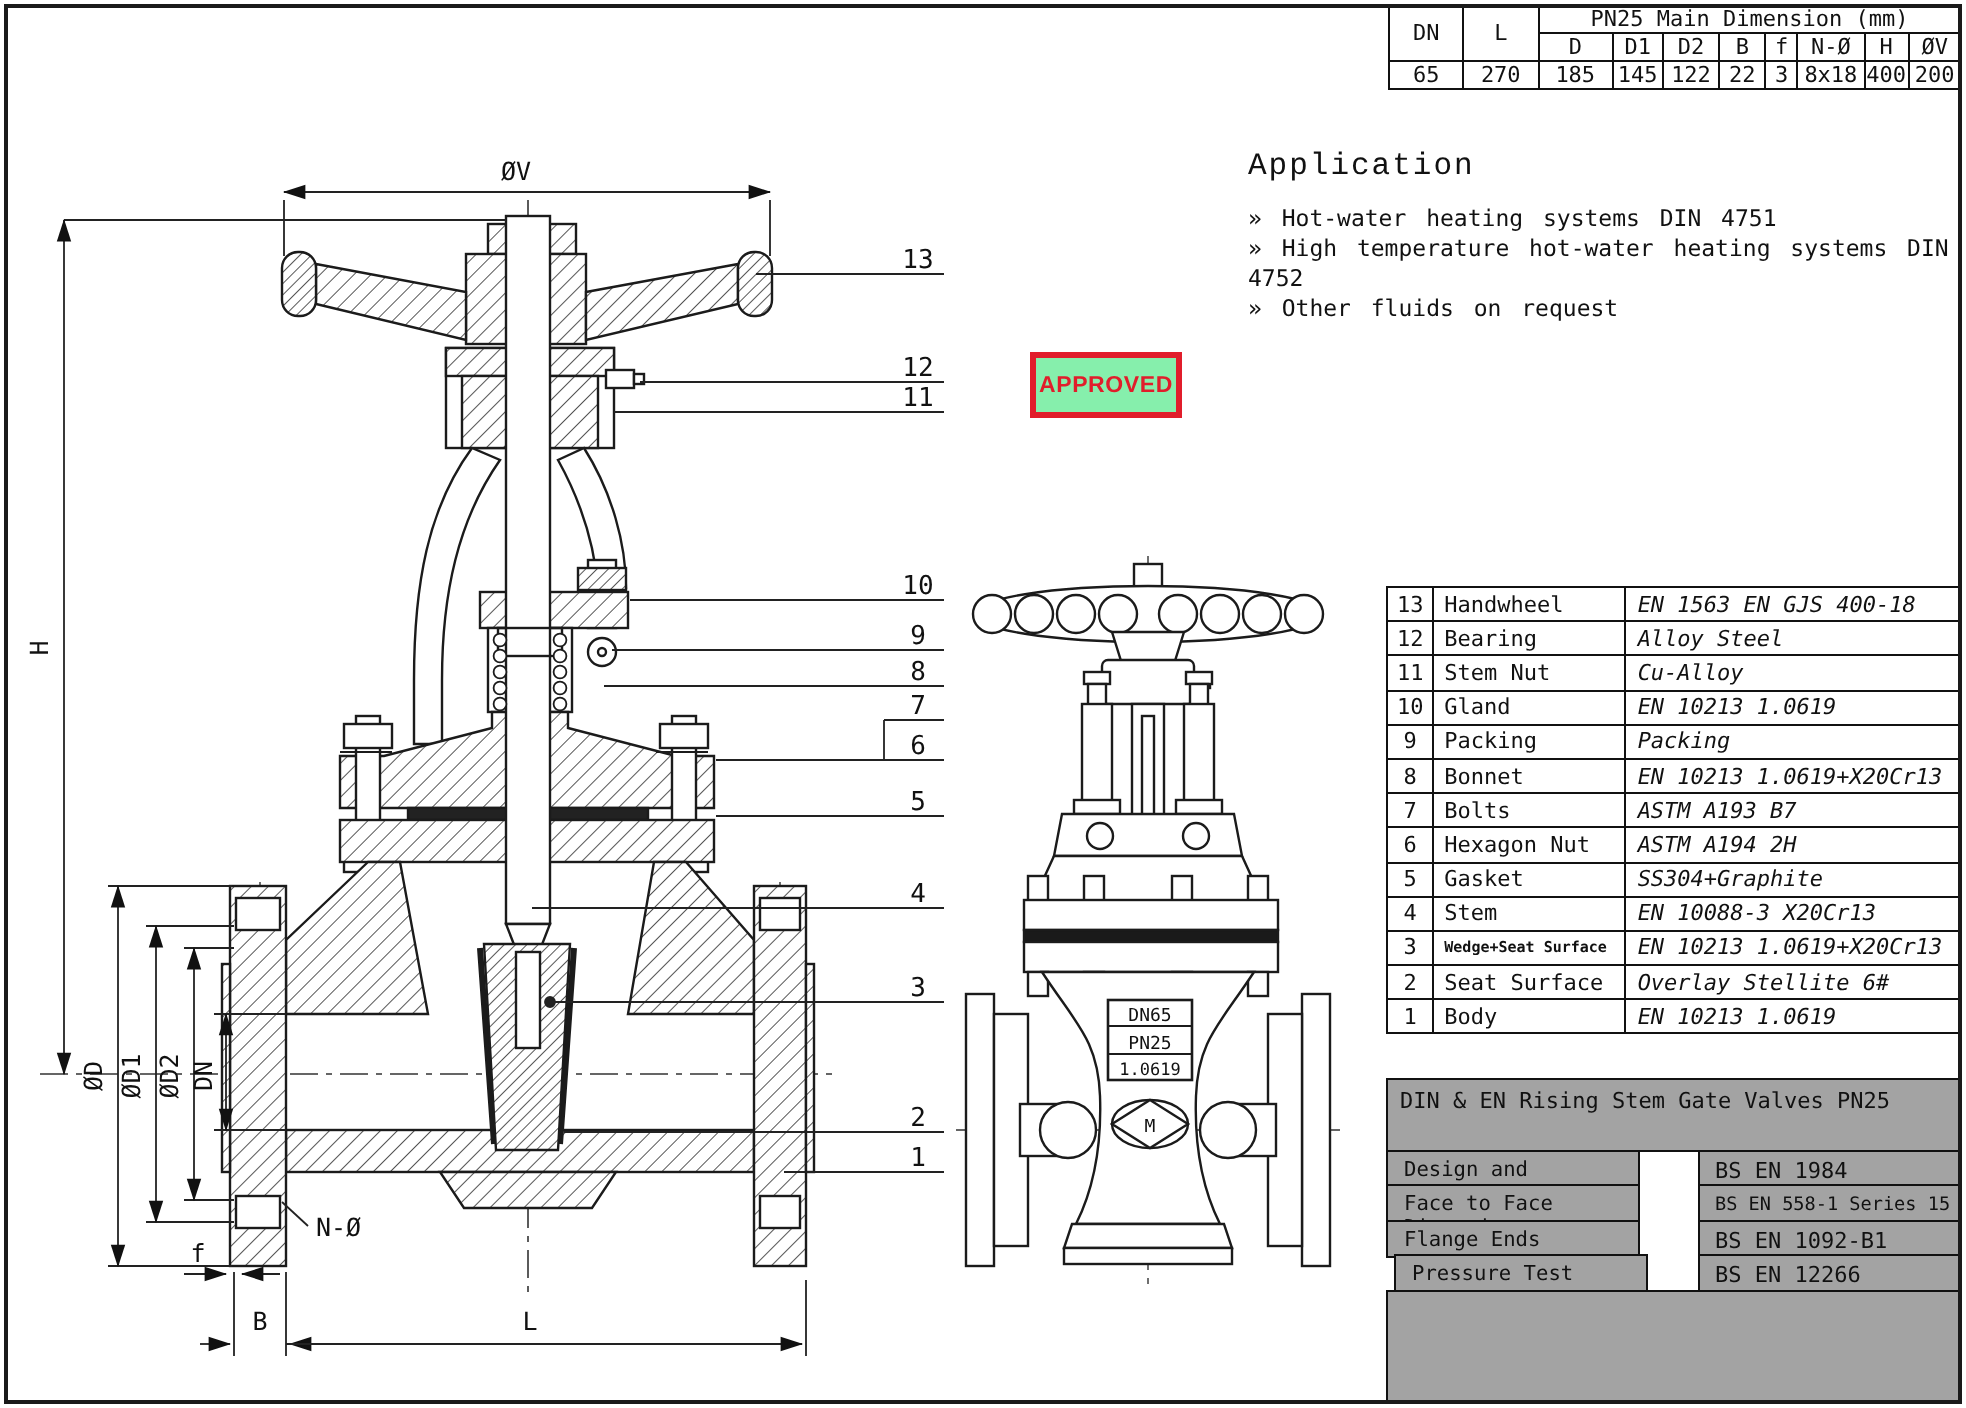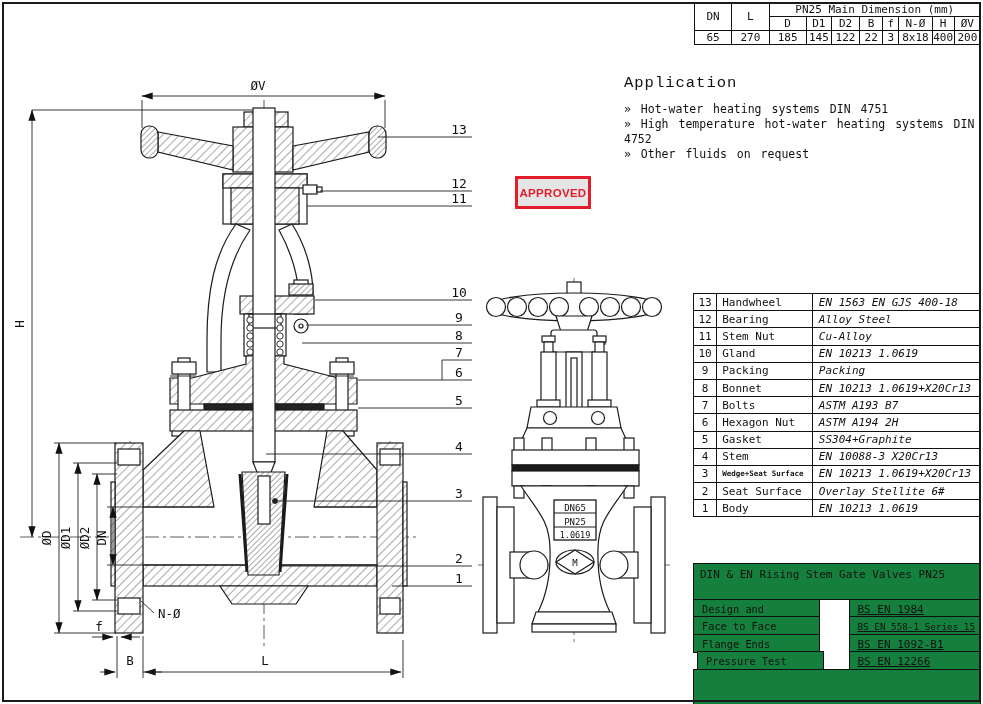--- a/index.html
+++ b/index.html
@@ -13,35 +13,35 @@
   .dimtab{position:absolute;left:694px;top:2px;width:287px;}
   .dimtab td{text-align:center;height:13px;}
   .parts{position:absolute;left:693px;top:293px;width:288px;}
   .parts td{height:16.2px;}
   .parts .no{text-align:center;}
   .parts .pn{padding-left:5px;}
   .parts .mt{padding-left:6px;font-style:italic;}
   .parts .sm{font-size:7.5px;font-weight:bold;}
   
   .tblock{position:absolute;left:693px;top:539px;width:288px;height:163px;}
-  .tb-box{position:absolute;background:#15803d;border:1.5px solid #111;box-sizing:border-box;font-size:11px;margin-top:24px;}
+  .tb-box{position:absolute;background:#a3a3a3;border:1.5px solid #111;box-sizing:border-box;font-size:11px;}
   .tb-fig{left:0;top:0;width:288px;height:37px;padding:3px 0 0 6px;line-height:15px;}
   .tb-row-label{width:127px;height:19px;padding:3px 0 0 8px;font-size:10.3px;box-sizing:border-box;}
-  .tb-row-val{left:155.5px;width:132.5px;height:19px;padding:3px 0 0 8px;box-sizing:border-box;text-decoration:underline;}
+  .tb-row-val{left:155.5px;width:132.5px;height:19px;padding:3px 0 0 8px;box-sizing:border-box;}
   .tb-val-sm{font-size:9.3px;padding-top:4px;}
   .tb-empty{left:0;top:106px;width:288px;height:57px;}
   
   .app{position:absolute;left:624px;top:74px;width:354px;}
   .app h1{font-size:15.5px;font-weight:normal;letter-spacing:1px;margin:0 0 10px 0;font-family:Liberation Mono, monospace;}
   .app .it{font-size:11.5px;line-height:15px;word-spacing:3px;}
   
   .stamp{position:absolute;left:515px;top:176px;width:70px;height:27px;border:3px solid #e11d2b;
          display:flex;align-items:center;justify-content:center;
          font-family:"Liberation Sans",sans-serif;font-weight:bold;font-size:11.5px;color:#e11d2b;
-         letter-spacing:.3px;background:#e5e5e5;}
+         letter-spacing:.3px;background:#86efac;}
 </style>
 </head>
 <body>
 
 <div id="page">
 
   <svg width="983" height="704" viewBox="0 0 983 704" style="position:absolute;left:0;top:0;">
     <defs>
       <pattern id="h1" patternUnits="userSpaceOnUse" width="6" height="6" patternTransform="rotate(45)">
         <rect width="6" height="6" fill="#fff"></rect>

